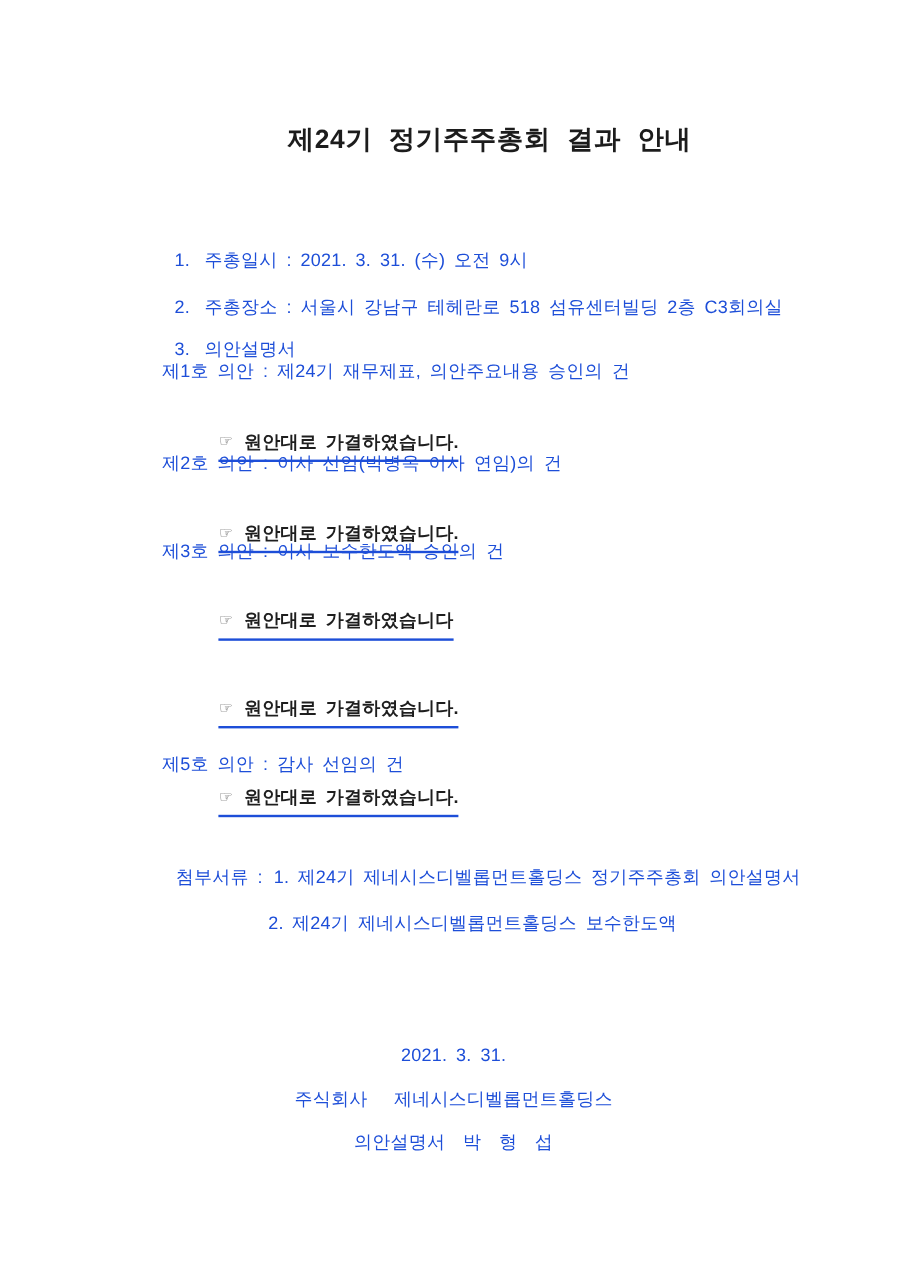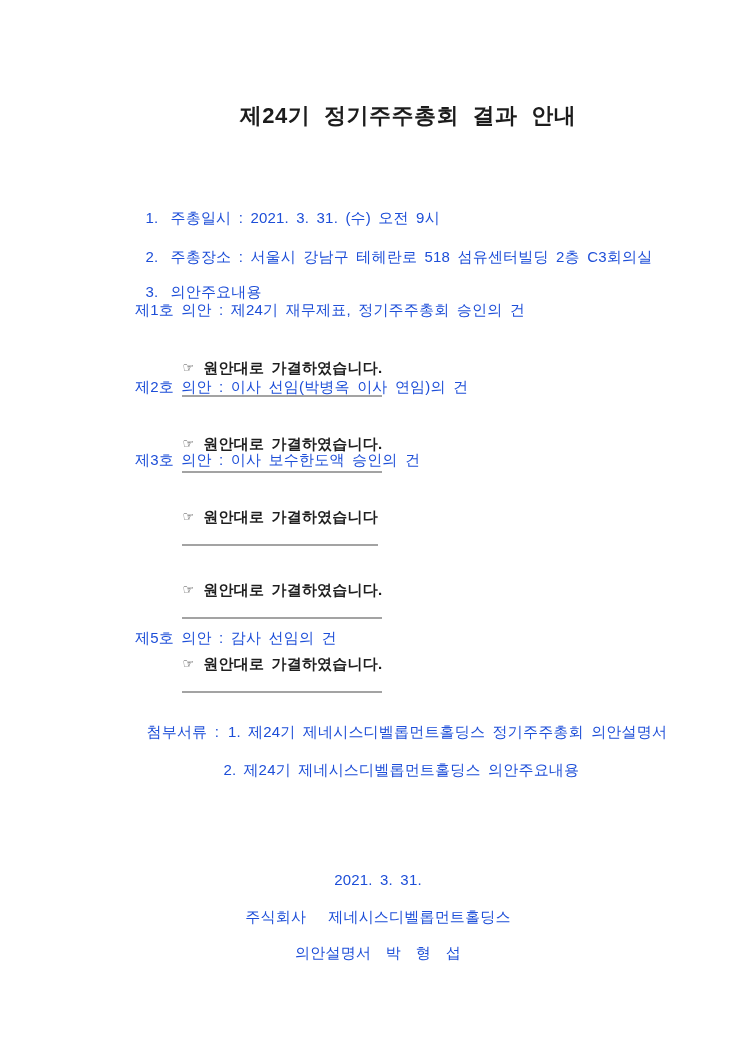--- a/index.html
+++ b/index.html
@@ -35,22 +35,22 @@
     white-space: pre-wrap;
     margin-left: 33px;
   }
   .num {
     display: inline-block;
     width: 25px;
   }
   .result { font-weight: 700; color: #1e1e1e; }
   .res-underline {
     display: inline-block;
-    border-bottom: 2px solid #a3a3a3;
-    padding-bottom: 17px;
+    border-bottom: 2px solid #1d4ed8;
+    padding-bottom: 4px;
   }
   .hand {
     font-weight: 400;
     font-size: 13px;
     color: #4a4a4a;
     margin-right: 9px;
     vertical-align: 1px;
   }
   .att-label { margin-right: 9px; }
   .att-num { margin-right: 7px; }
@@ -68,24 +68,24 @@
 
   <div class="doc-title">제24기 정기주주총회 결과 안내</div>
 
   <div class="line" style="top:188px; left:116px;">
     <span class="num">1.</span><span>주총일시 : 2021. 3. 31. (수) 오전 9시</span>
   </div>
   <div class="line" style="top:227px; left:116px;">
     <span class="num">2.</span><span>주총장소 : 서울시 강남구 테헤란로 518 섬유센터빌딩 2층 C3회의실</span>
   </div>
   <div class="line" style="top:262px; left:116px;">
-    <span class="num">3.</span><span>의안주요내용</span>
+    <span class="num">3.</span><span>의안설명서</span>
   </div>
 
-  <div class="line" style="top:300px; left:135px;">제1호 의안 : 제24기 재무제표, 정기주주총회 승인의 건</div>
+  <div class="line" style="top:300px; left:135px;">제1호 의안 : 제24기 재무제표, 의안주요내용 승인의 건</div>
   <div class="line result" style="top:338px; left:153px;">
     <span class="res-underline"><span class="hand">☞</span><span>원안대로 가결하였습니다.</span></span>
   </div>
 
   <div class="line" style="top:377px; left:135px;text-align:right;">제2호 의안 : 이사 선임(박병옥 이사 연임)의 건</div>
   <div class="line result" style="top:414px; left:153px;">
     <span class="res-underline"><span class="hand">☞</span><span>원안대로 가결하였습니다.</span></span>
   </div>
 
   <div class="line" style="top:450px; left:135px;">제3호 의안 : 이사 보수한도액 승인의 건</div>
@@ -99,20 +99,20 @@
 
   <div class="line" style="top:628px; left:135px;">제5호 의안 : 감사 선임의 건</div>
   <div class="line result" style="top:634px; left:153px;">
     <span class="res-underline"><span class="hand">☞</span><span>원안대로 가결하였습니다.</span></span>
   </div>
 
   <div class="line" style="top:702px; left:117px;">
     <span class="att-label">첨부서류 :</span><span class="att-num">1.</span><span>제24기 제네시스디벨롭먼트홀딩스 정기주주총회 의안설명서</span>
   </div>
   <div class="line" style="top:740px; left:194px;">
-    <span class="att-num">2.</span><span>제24기 제네시스디벨롭먼트홀딩스 의안주요내용</span>
+    <span class="att-num">2.</span><span>제24기 제네시스디벨롭먼트홀딩스 보수한도액</span>
   </div>
 
   <div class="line centered" style="top:850px;">2021. 3. 31.</div>
   <div class="line centered" style="top:887px;">주식회사   제네시스디벨롭먼트홀딩스</div>
   <div class="line centered" style="top:923px;">의안설명서  박  형  섭</div>
 
 </div>
 
 </body></html>

